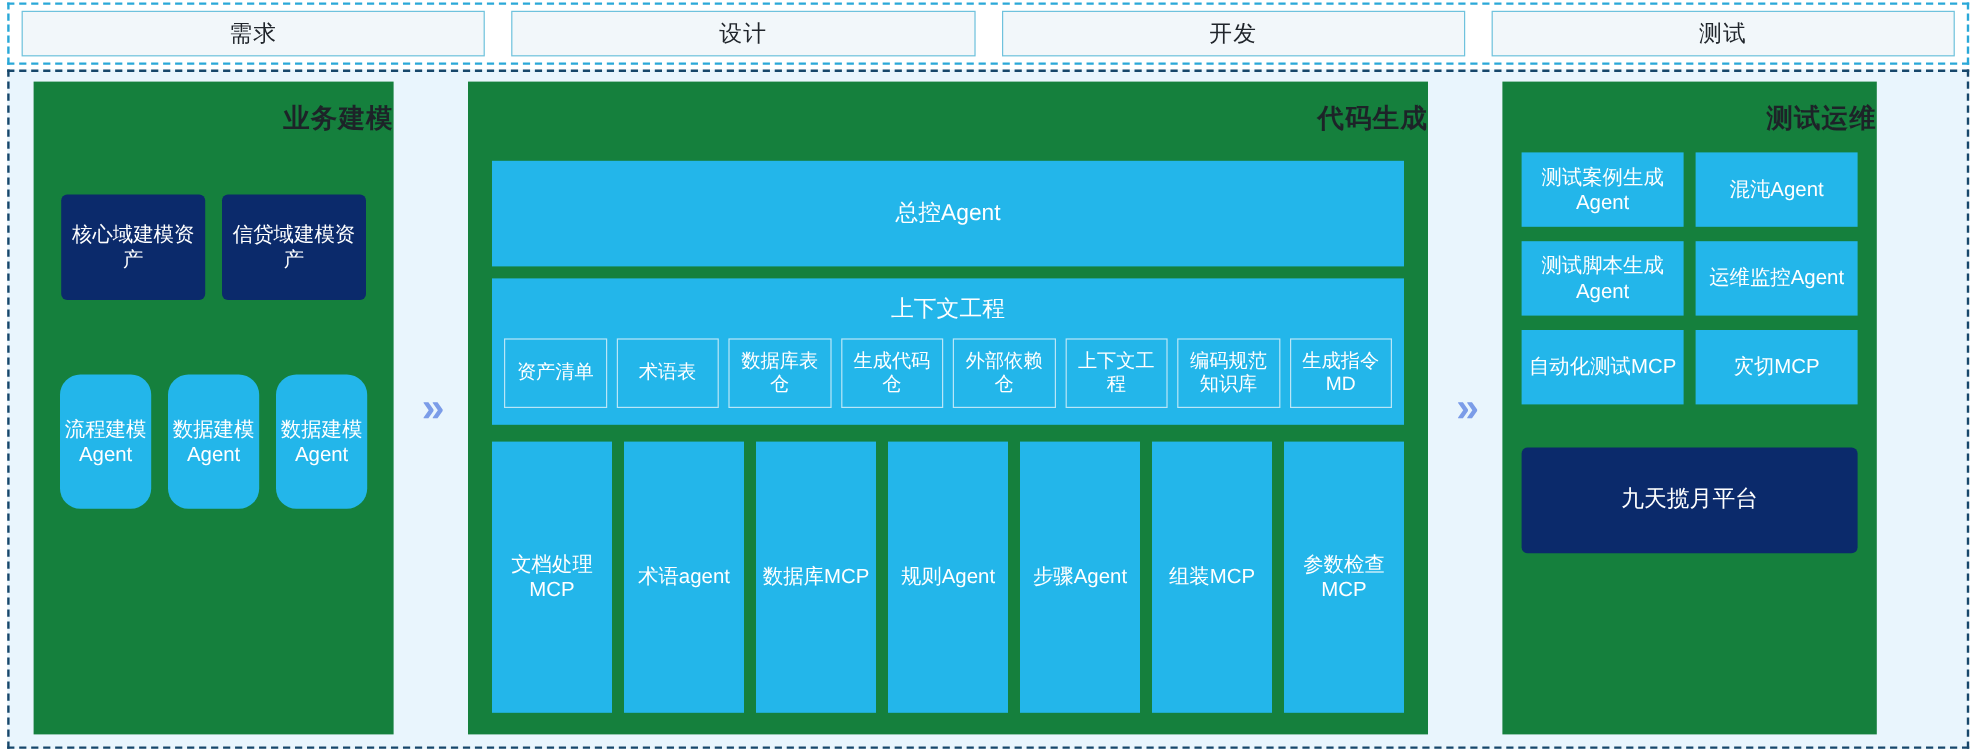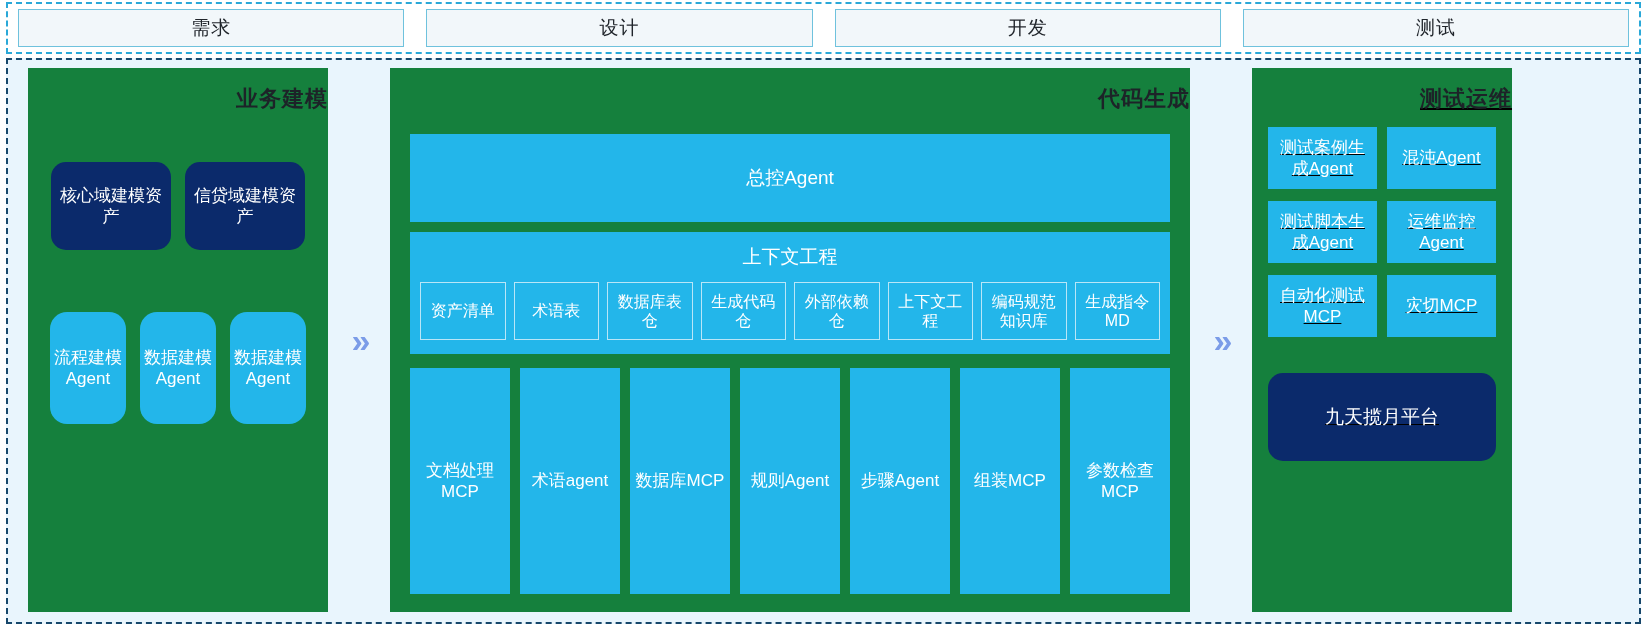--- a/index.html
+++ b/index.html
@@ -67,21 +67,21 @@
     font-weight: bold;
     color: #1d2328;
     letter-spacing: 1px;
     margin-top: 16px;
     margin-bottom: 4px;
     text-align: center;
   }
 
   .panel-left   { width: 300px; margin-left: 10px; }
   .panel-center { width: 800px; }
-  .panel-right  { width: 260px; margin-right: 10px; text-decoration: underline; }
+  .panel-right  { width: 312px; margin-right: 10px; }
 
   
   .chevron {
     width: 62px;
     display: flex;
     align-items: center;
     justify-content: center;
     color: #7b9ce8;
     font-size: 34px;
     font-weight: bold;
@@ -93,21 +93,21 @@
   
   .card {
     display: flex;
     align-items: center;
     justify-content: center;
     text-align: center;
     color: #ffffff;
     line-height: 1.25;
   }
   .card-cyan { background: #23b6ea; }
-  .card-navy { background: #0b2a6b; border-radius: 15px; }
+  .card-navy { background: #0b2a6b; border-radius: 5px; }
 
   
   .left-inner {
     width: 100%;
     flex: 1;
     display: flex;
     flex-direction: column;
     align-items: center;
   }
   .asset-row {

